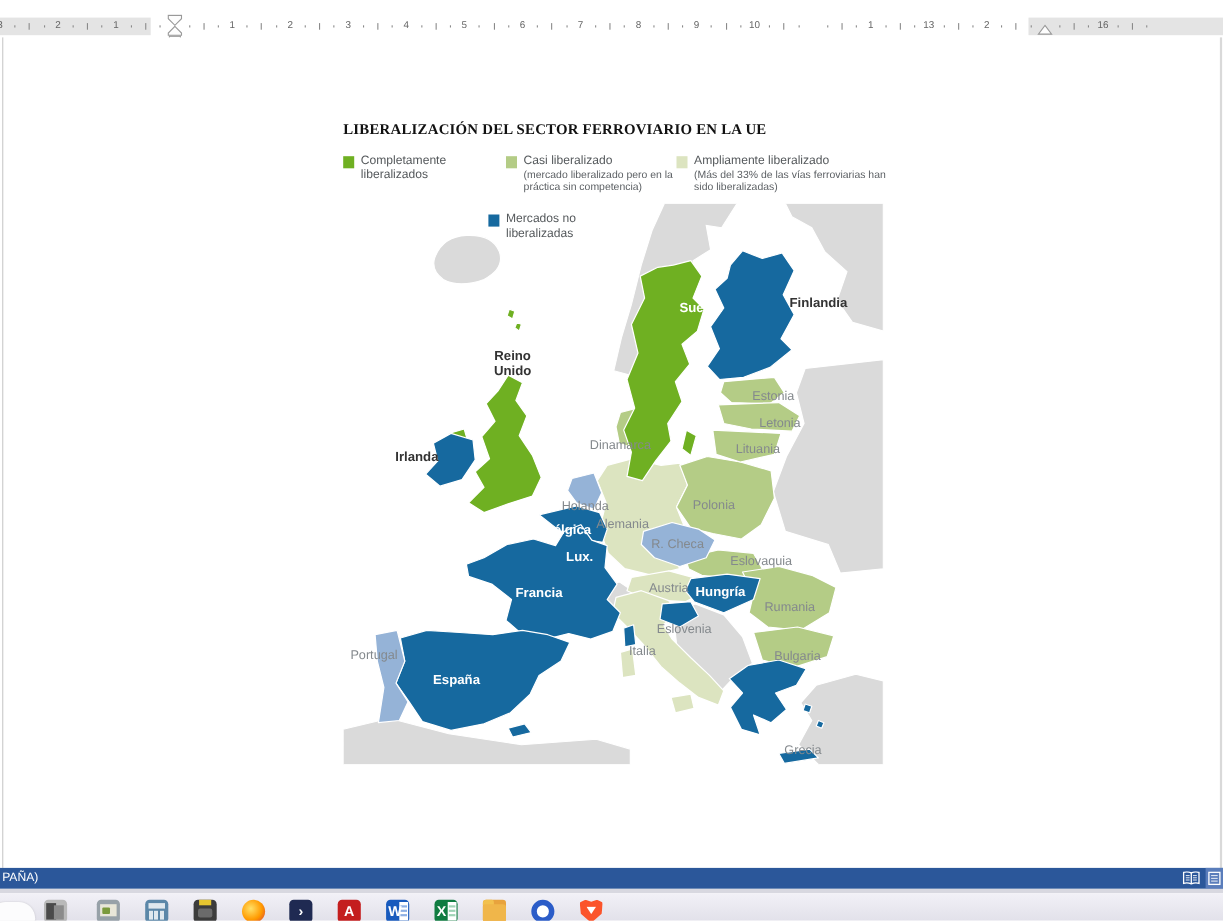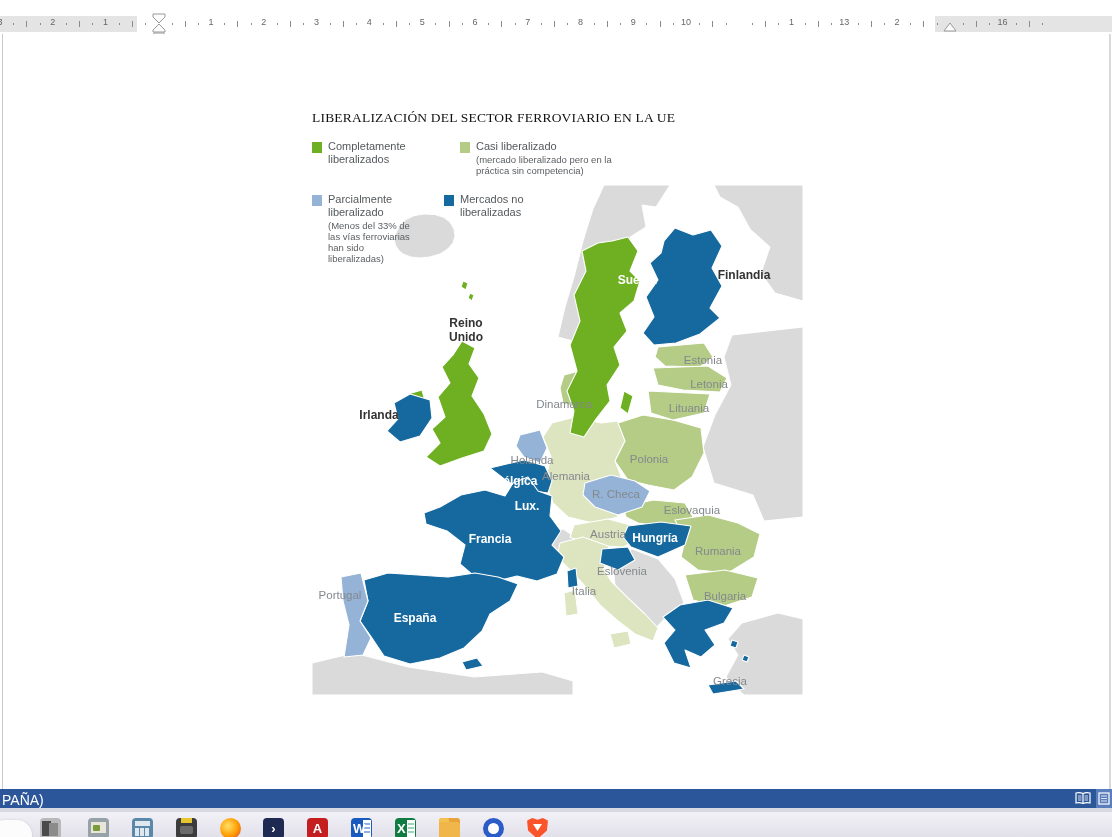--- a/index.html
+++ b/index.html
@@ -17,35 +17,35 @@
   .marker{position:absolute;}
 
   
   .page{position:absolute;left:0;top:34px;width:1112px;height:755px;background:#ffffff;}
   .page-edge-l{position:absolute;left:2px;top:0;width:1px;height:755px;background:#c9c9c9;}
   .page-edge-r{position:absolute;left:1109px;top:0;width:2px;height:755px;background:#d9d9d9;}
 
   
   .figure{position:absolute;left:312px;top:76px;width:495px;height:590px;}
   .fig-title{position:absolute;left:0;top:0;font-family:"Liberation Serif",serif;
-             font-weight:normal;font-size:13.5px;color:#111;letter-spacing:.2px;white-space:nowrap;}
+             font-weight:bold;font-size:13.5px;color:#111;letter-spacing:.2px;white-space:nowrap;}
   .legend-item{position:absolute;z-index:3;}
   .legend-swatch{position:absolute;left:0;top:2px;width:10px;height:11px;}
   .legend-label{margin-left:16px;font-size:11px;line-height:13px;color:#55595c;}
   .legend-note{margin-left:16px;font-size:9.5px;line-height:11px;color:#5c6064;margin-top:1px;}
   .mapsvg{position:absolute;left:0;top:75px;z-index:1;}
   .noneu{fill:#dadada;stroke:#ffffff;stroke-width:1;}
   .cty{stroke:#ffffff;stroke-width:1.1;stroke-linejoin:round;}
   .lbl-grey{font-family:"Liberation Sans",sans-serif;font-size:11.5px;fill:#84898d;}
   .lbl-dark{font-family:"Liberation Sans",sans-serif;font-size:12px;font-weight:bold;fill:#333;}
   .lbl-white{font-family:"Liberation Sans",sans-serif;font-size:12px;font-weight:bold;fill:#fff;}
 
   
   .statusbar{position:absolute;left:0;top:789px;width:1112px;height:19px;background:#2b579a;}
-  .status-lang{position:absolute;left:2px;top:3px;color:#fff;font-size:14px;}
+  .status-lang{position:absolute;left:2px;top:3px;color:#fff;font-size:11px;}
   .status-views{position:absolute;right:0;top:0;height:19px;display:flex;}
   .view-btn{width:26px;height:19px;display:flex;align-items:center;justify-content:center;}
   .view-btn.active{background:#5a7dbb;}
 
   
   .taskstrip{position:absolute;left:0;top:808px;width:1112px;height:4px;background:#d8d8e0;}
   .taskbar{position:absolute;left:0;top:812px;width:1112px;height:25px;
            background:linear-gradient(#f2f1f7,#e2e1ea);}
   .start-pill{position:absolute;left:-10px;top:8px;width:42px;height:30px;background:#fcfcfd;
               border-radius:15px;box-shadow:0 0 2px rgba(0,0,0,.15);}
@@ -189,26 +189,26 @@
 
     <div class="legend-item" style="left:0;top:30px;width:118px;">
       <span class="legend-swatch" style="background: rgb(111, 176, 34);"></span>
       <div class="legend-label">Completamente liberalizados</div>
     </div>
     <div class="legend-item" style="left:148px;top:30px;width:168px;">
       <span class="legend-swatch" style="background: rgb(180, 204, 134);"></span>
       <div class="legend-label">Casi liberalizado</div>
       <div class="legend-note">(mercado liberalizado pero en la práctica sin competencia)</div>
     </div>
-
-    <div class="legend-item" style="left:0;top:83px;width:105px;">
-      <span class="legend-swatch" style="background: rgb(149, 179, 215);"></span>
-      <div class="legend-label">Parcialmente liberalizado</div>
-      <div class="legend-note">(Menos del 33% de las vías ferroviarias han sido liberalizadas)</div>
-    </div>
+    <div class="legend-item" style="left:303px;top:30px;width:192px;">
+      <span class="legend-swatch" style="background: rgb(220, 228, 192);"></span>
+      <div class="legend-label">Ampliamente liberalizado</div>
+      <div class="legend-note">(Más del 33% de las vías ferroviarias han sido liberalizadas)</div>
+    </div>
+
     <div class="legend-item" style="left:132px;top:83px;width:120px;">
       <span class="legend-swatch" style="background: rgb(22, 105, 159);"></span>
       <div class="legend-label">Mercados no liberalizadas</div>
     </div>
 
     <svg class="mapsvg" id="mapsvg" width="491" height="510" viewBox="0 0 491 510">
 
       <path class="noneu" d="M83 50 Q90 30 112 29 Q136 28 142 44 Q147 59 128 69 Q106 77 91 69 Q80 61 83 50 Z"></path>
       <path class="noneu" d="M292 0 L358 0 L344 22 L330 20 L334 42 L318 52 L322 72 L306 88 L310 108 L292 124 L286 146 L268 158 L246 152 L253 122 L262 92 L271 56 L281 24 Z"></path>
       <path class="noneu" d="M402 0 L491 0 L491 116 L463 108 L449 88 L458 62 L438 44 L426 22 L408 12 Z"></path>

